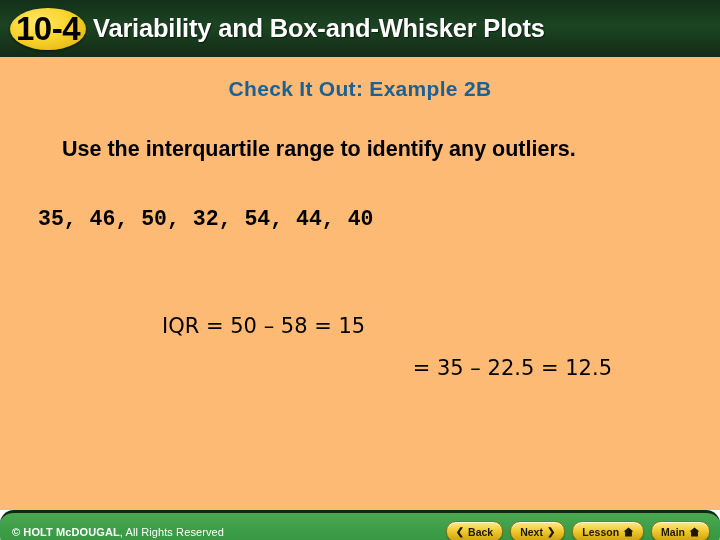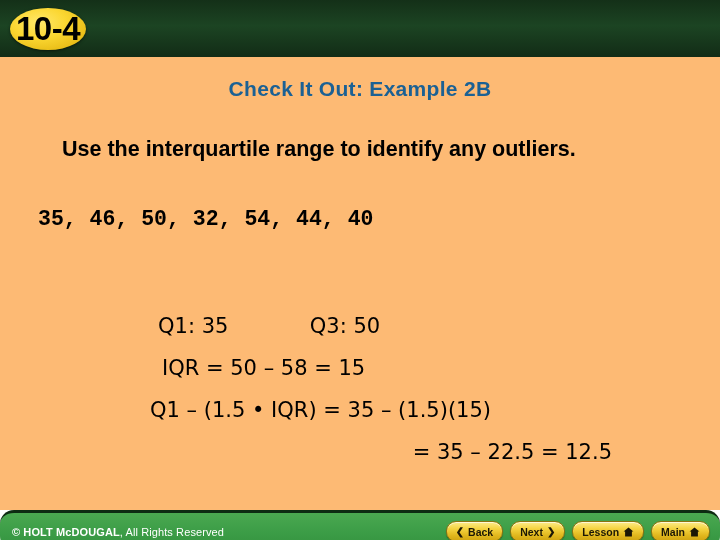--- a/index.html
+++ b/index.html
@@ -195,39 +195,34 @@
   }
   .nav-btn svg { display: block; }
 </style>
 </head>
 <body>
 
 <div class="header">
   <div class="lesson-badge">
     <span>10-4</span>
   </div>
+  <div class="header-title">Variability and Box-and-Whisker Plots</div>
 </div>
 
 <div class="slide">
 
   <div class="subtitle">Check It Out: Example 2B</div>
 
   <div class="prompt">Use the interquartile range to identify any outliers.</div>
 
   <div class="dataset-raw">35, 46, 50, 32, 54, 44, 40</div>
 
 
   <div class="work">
-    <div class="work-line indent-q">
-      <span>Q1: 35</span>
-      <span class="q3-gap"></span>
-      <span>Q3: 50</span>
-    </div>
     <div class="work-line indent-iqr">IQR = 50 – 58 = 15</div>
-    <div class="work-line indent-formula">Q1 – (1.5 • IQR) = 35 – (1.5)(15)</div>
     <div class="work-line indent-result">= 35 – 22.5 = 12.5</div>
   </div>
 
 </div>
 
 <div class="footer">
   <div class="copyright">
     <span class="strong">© HOLT McDOUGAL</span><span>, All Rights Reserved</span>
   </div>
 

